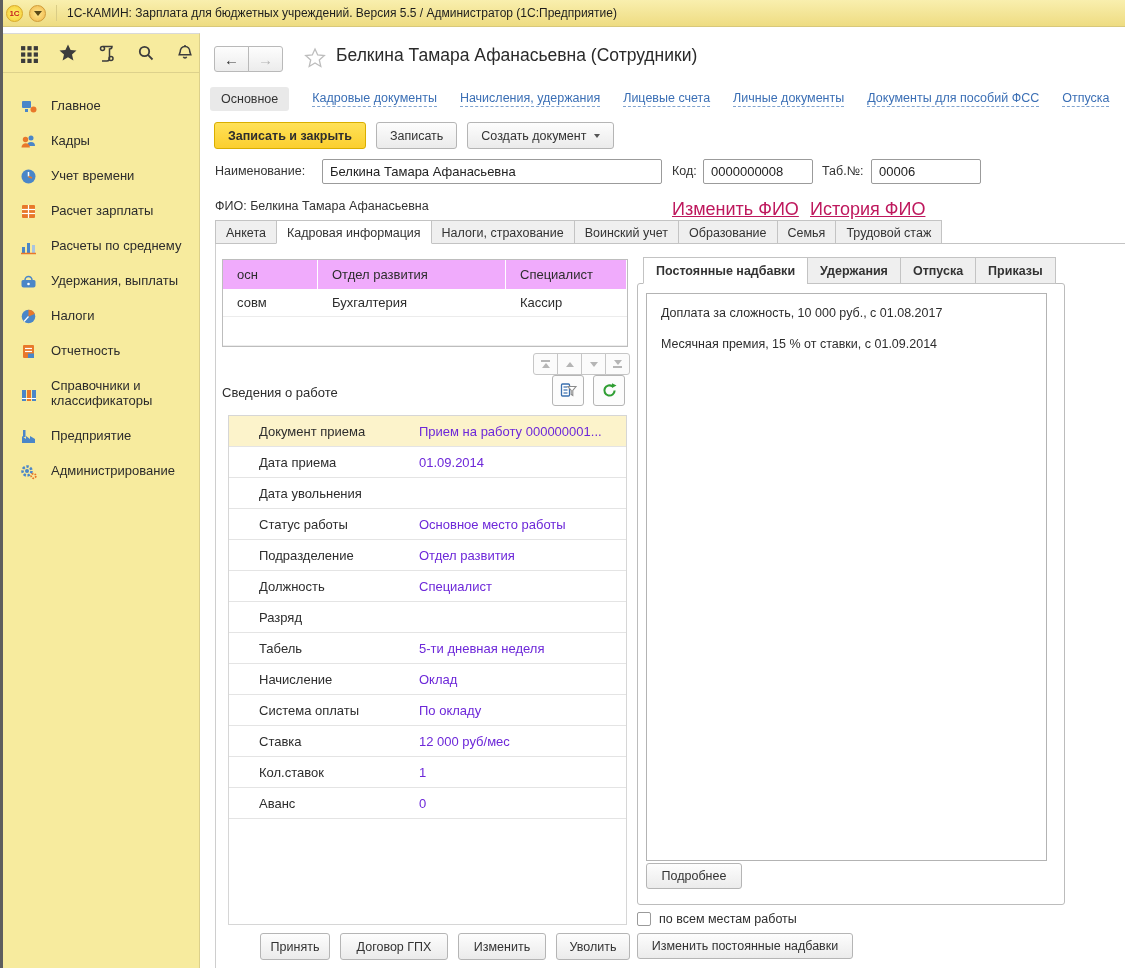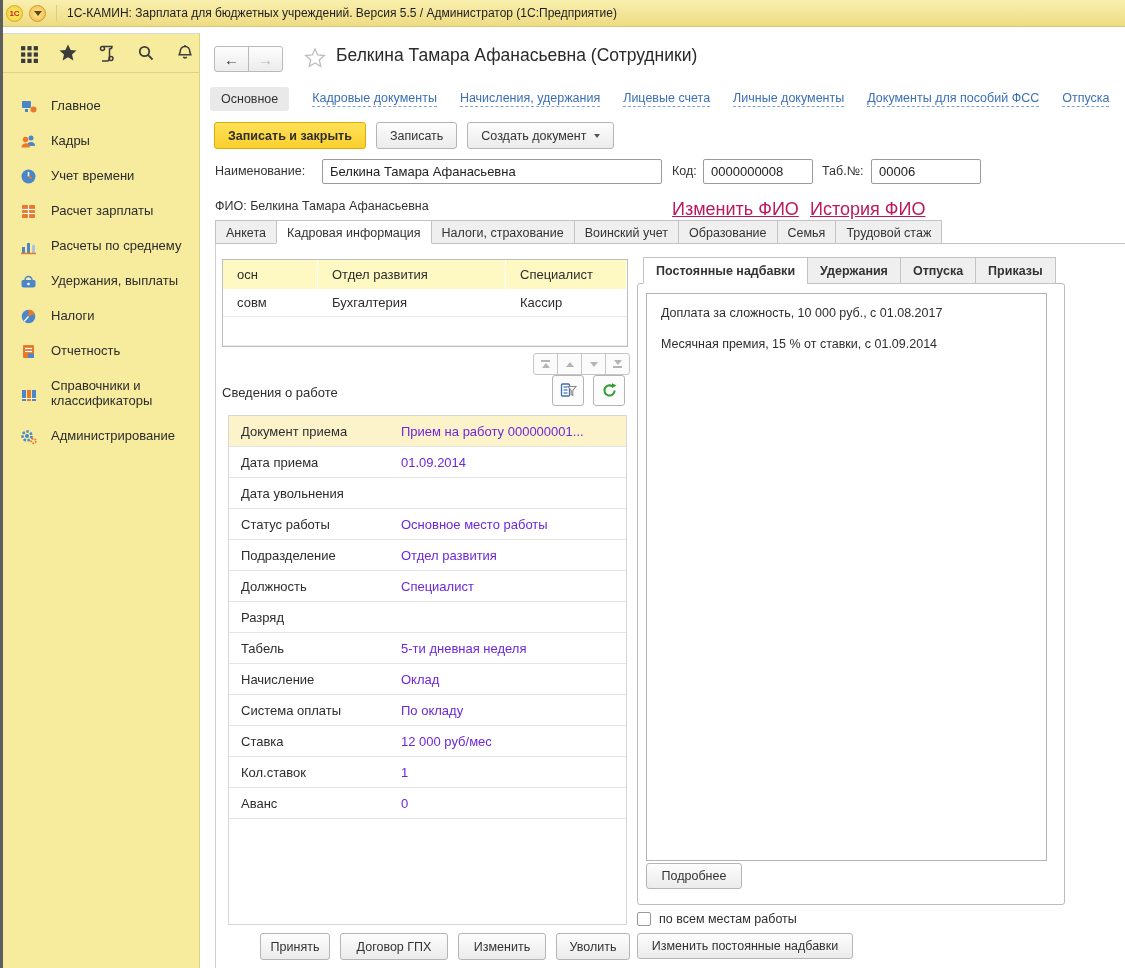--- a/index.html
+++ b/index.html
@@ -78,21 +78,21 @@
   .tab-left-border{ position:absolute; left:15px; top:210px; bottom:0; width:1px; background:#cecece; }
   .tabstrip{ position:absolute; left:15px; top:187px; display:flex; z-index:2; }
   .tab{ padding:5px 10px 4px; font-size:12.5px; color:#333; background:#efefef;
     border:1px solid #c3c3c3; margin-right:-1px; cursor:pointer; height:24px; }
   .tab.active{ background:#fff; border-bottom:1px solid #fff; z-index:3; }
 
   
   .jobs-table{ position:absolute; left:22px; top:226px; width:406px; height:88px;
     border:1px solid #bdbdbd; display:flex; flex-direction:column; }
   .jrow{ display:flex; height:29px; align-items:center; cursor:pointer; }
-  .jrow.sel{ background:#fef9c3;justify-content:flex-end; }
+  .jrow.sel{ background:#f0abfc;justify-content:flex-end; }
   .jrow.plain{ border-bottom:1px solid #ececec; }
   .jcell{ padding-left:14px; font-size:13px; color:#2d2d2d; height:100%; display:flex; align-items:center;}
   .jrow.sel .jcell{ border-right:1px solid #fff; }
   .jc0{ width:95px; } .jc1{ width:188px; } .jc2{ flex:1; }
 
   .move-btns{ position:absolute; left:333px; top:320px; display:flex; }
   .mbtn{ width:25px; height:22px; background:#fbfbfb; border:1px solid #c6c6c6; margin-left:-1px;
     display:flex; flex-direction:column; align-items:center; justify-content:center; gap:1px; cursor:pointer;}
   .mbtn:first-child{ border-radius:3px 0 0 3px; margin-left:0;}
   .mbtn:last-child{ border-radius:0 3px 3px 0; }
@@ -100,21 +100,21 @@
   .tri-down{ width:0;height:0;border-left:4.5px solid transparent;border-right:4.5px solid transparent;border-top:5px solid #b5b5b5;}
   .mbar{ width:9px; height:2px; background:#b5b5b5; }
 
   .work-label{ position:absolute; left:22px; top:352px; font-size:13px; color:#2d2d2d; }
   .sq-btn{ position:absolute; top:342px; width:32px; height:31px; background:#fcfcfc;
     border:1px solid #b5b5b5; border-radius:3px; display:flex; align-items:center; justify-content:center; cursor:pointer;}
   .sq-btn.filter{ left:352px; } .sq-btn.refresh{ left:393px; }
 
   .prop-table{ position:absolute; left:28px; top:382px; width:399px; height:510px;
     border:1px solid #d6d6d6; }
-  .prow{ display:flex; height:31px; align-items:center; border-bottom:1px solid #e4e4e4; cursor:pointer;}
+  .prow{ display:flex; height:31px; align-items:center; border-bottom:1px solid #e4e4e4; cursor:pointer;padding-left:18px;}
   .prow.hl{ background:#fcf3cb; }
   .plabel{ width:172px; padding-left:12px; font-size:13px; color:#2d2d2d; }
   .pvalue{ flex:1; font-size:13px; color:#6d28d9; }
 
   .bottom-btns{ position:absolute; left:28px; top:900px; display:flex; gap:10px;padding-left:32px; }
 
   
   .groupbox{ position:absolute; left:437px; top:250px; width:428px; height:622px;
     border:1px solid #bcbcbc; border-radius:3px; }
   .right-tabs{ position:absolute; left:443px; top:224px; display:flex; z-index:4;font-weight:bold; }
@@ -266,20 +266,27 @@
     <div class="side-item tall">
       <span class="sicon"><svg width="17" height="17" viewBox="0 0 17 17">
             <rect x="2" y="4" width="4" height="11" fill="#4a86c8"></rect>
             <rect x="7" y="4" width="4" height="11" fill="#e8782a"></rect>
             <rect x="12" y="4" width="4" height="11" fill="#4a86c8"></rect>
             <g stroke="#fff" stroke-width="1">
               <line x1="2" y1="12.5" x2="16" y2="12.5"></line>
             </g>
           </svg></span>
       <span class="slabel">Справочники и классификаторы</span>
+    </div>
+    <div class="side-item">
+      <span class="sicon"><svg width="17" height="17" viewBox="0 0 17 17">
+            <path d="M2 15 V8 l4 3 V8 l4 3 V8 l5 3 v4 z" fill="#4a86c8"></path>
+            <rect x="3" y="2" width="2.5" height="7" fill="#4a86c8"></rect>
+          </svg></span>
+      <span class="slabel">Предприятие</span>
     </div>
     <div class="side-item">
       <span class="sicon"><svg width="17" height="17" viewBox="0 0 17 17">
             <circle cx="7" cy="8" r="4.5" fill="none" stroke="#4a86c8" stroke-width="2.6" stroke-dasharray="2.4 1.6"></circle>
             <circle cx="7" cy="8" r="2" fill="#4a86c8"></circle>
             <circle cx="13.5" cy="13" r="2.3" fill="none" stroke="#e8782a" stroke-width="1.8" stroke-dasharray="1.6 1.1"></circle>
           </svg></span>
       <span class="slabel">Администрирование</span>
     </div>
   </div>

